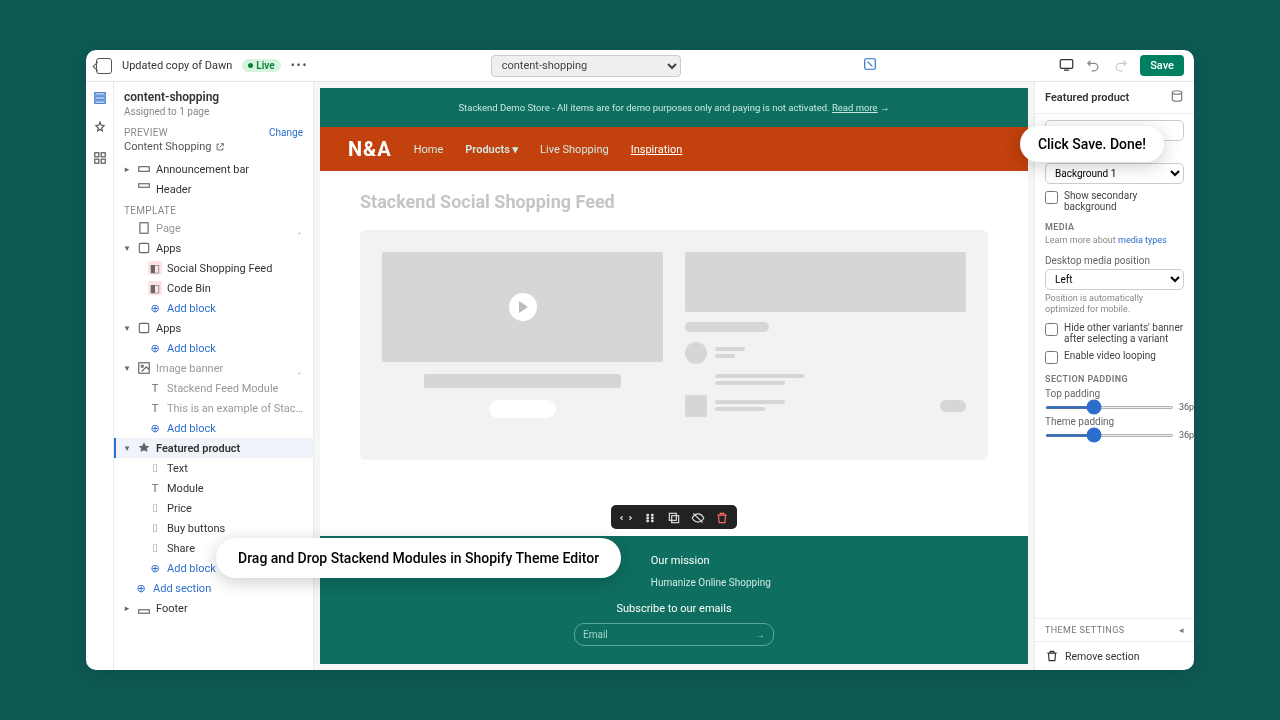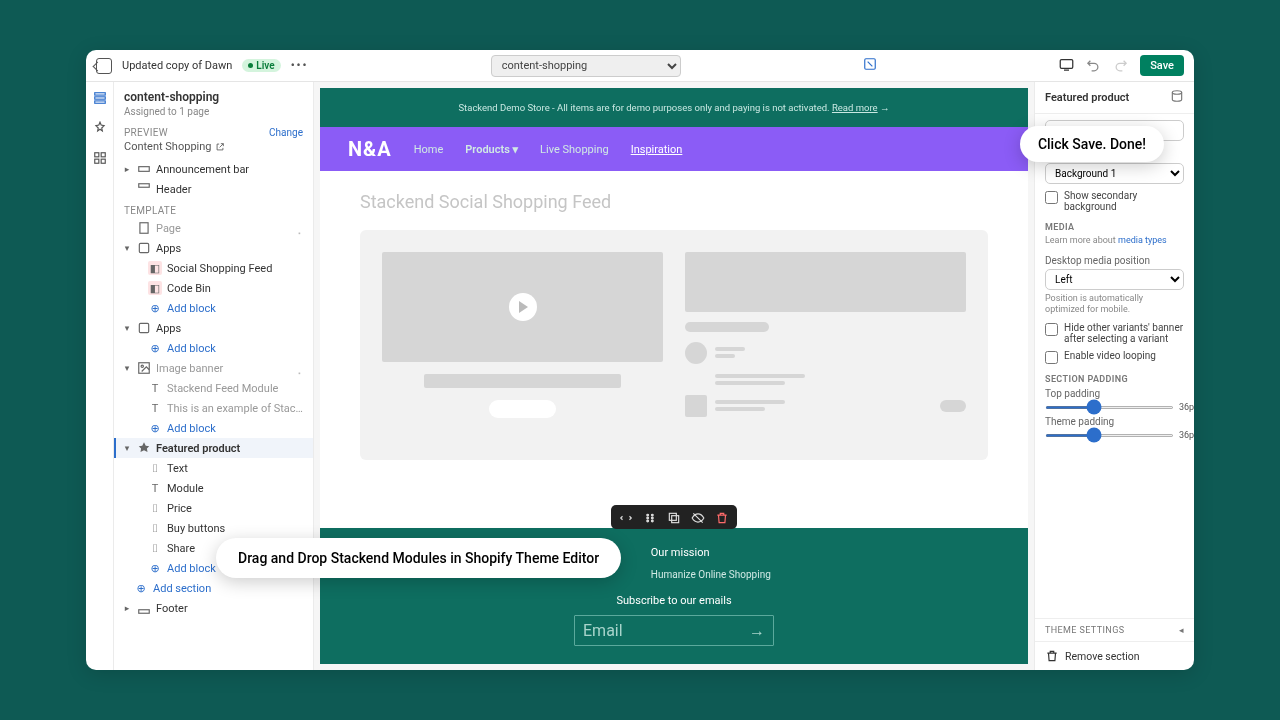--- a/index.html
+++ b/index.html
@@ -38,48 +38,48 @@
 .tree .txt{flex:1;white-space:nowrap;overflow:hidden;text-overflow:ellipsis}
 .tree .txt.add{color:#2c6ecb}
 .tree .txt.dim{color:#999}
 .tree .eye{color:#bbb;font-size:11px;margin-left:auto}
 .tree .ind1{padding-left:20px}.tree .ind2{padding-left:34px}
 .tree .grp{color:#888;font-size:10px;text-transform:uppercase;padding:6px 10px 2px;letter-spacing:.3px}
 .canvas{flex:1;background:#f6f6f6;padding:6px;overflow:hidden;position:relative}
 .canvas-inner{background:#fff;height:100%;overflow:hidden;position:relative;display:flex;flex-direction:column}
 .announce{background:#0e6e60;color:#c9e8e2;font-size:9.5px;text-align:center;padding:14px 0}
 .announce a{color:#c9e8e2;text-decoration:underline}
-.sitehdr{background:#8b5cf6;padding:10px 28px;display:flex;align-items:center;gap:22px}
+.sitehdr{background:#c2410c;padding:10px 28px;display:flex;align-items:center;gap:22px}
 .logo{color:#fff;font-size:20px;font-weight:700;letter-spacing:1px}
 .navlnk{color:#d0e9e4;font-size:11px}
 .navlnk.bold{font-weight:600}
 .navlnk.ul{text-decoration:underline;color:#fff}
 .feed-area{background:#fff;flex:1;padding:20px 40px}
-.feed-title{color:#c5c5c5;font-size:18px;font-weight:400;margin-bottom:18px}
+.feed-title{color:#c5c5c5;font-size:18px;font-weight:700;margin-bottom:18px}
 .feed-box{background:#f2f2f2;border-radius:6px;padding:22px;display:flex;gap:22px;height:230px}
 .feed-left{flex:1;display:flex;flex-direction:column;align-items:center;gap:12px}
 .video-ph{width:100%;height:110px;background:#d6d6d6;border-radius:2px;display:flex;align-items:center;justify-content:center}
 .play{width:28px;height:28px;background:#fff;border-radius:50%;display:flex;align-items:center;justify-content:center}
 .play::after{content:"";border-left:9px solid #bbb;border-top:6px solid transparent;border-bottom:6px solid transparent;margin-left:2px}
 .bar{background:#d6d6d6;border-radius:2px}
 .feed-right{flex:1;display:flex;flex-direction:column;gap:10px}
 .card-r{background:#d6d6d6;height:32%;border-radius:2px}
 .prod-row{display:flex;align-items:center;gap:8px}
 .avatar{width:22px;height:22px;background:#d6d6d6;border-radius:50%}
 .lines{display:flex;flex-direction:column;gap:3px}
 .ln{background:#d6d6d6;height:4px;border-radius:2px}
 .floating-tb{position:absolute;left:50%;transform:translateX(-50%);bottom:135px;background:#222;border-radius:5px;padding:5px 8px;display:flex;gap:10px;align-items:center}
 .floating-tb .fi{width:14px;height:14px;color:#ddd}
 .floating-tb .fi.del{color:#ff6b6b}
 .footer-sec{background:#0e6e60;padding:18px 40px;color:#d0e9e4;font-size:10px}
 .foot-cols{display:flex;gap:40px;margin-bottom:14px}
 .foot-cols .col{display:flex;flex-direction:column;gap:6px}
 .foot-cols .col .h{color:#fff;font-size:11px;margin-bottom:4px}
 .sub-lbl{text-align:center;color:#fff;font-size:11px;margin-bottom:8px}
-.email-box{width:200px;margin:0 auto;border:1px solid #5ba99c;border-radius:1px;padding:5px 8px;display:flex;justify-content:space-between;color:#a8d4cb;font-size:16px}
+.email-box{width:200px;margin:0 auto;border:1px solid #5ba99c;border-radius:10px;padding:5px 8px;display:flex;justify-content:space-between;color:#a8d4cb;font-size:10px}
 .rightpanel{width:160px;border-left:1px solid #ebebeb;font-size:10.5px;color:#333;display:flex;flex-direction:column;overflow:hidden}
 .rightpanel .rp-head{padding:7px 10px;font-weight:600;font-size:11px;border-bottom:1px solid #eee;display:flex;justify-content:space-between;align-items:center}
 .rp-body{flex:1;overflow-y:auto;padding:6px 10px}
 .pick-btn{width:100%;border:1px solid #ccc;border-radius:5px;padding:4px;font-size:10px;background:#fff;cursor:pointer}
 .field-lbl{color:#666;font-size:10px;margin-top:8px;margin-bottom:3px;display:block}
 .sel{width:100%;border:1px solid #ccc;border-radius:5px;padding:3px 5px;font-size:10px;background:#fff}
 .chk-row{display:flex;gap:6px;align-items:flex-start;margin-top:6px;font-size:10px;color:#444}
 .chk-row input{margin-top:1px}
 .rp-sub{color:#777;font-size:9px;text-transform:uppercase;letter-spacing:.4px;margin-top:10px;margin-bottom:3px;font-weight:600}
 .hint{color:#888;font-size:9px;line-height:1.3}

